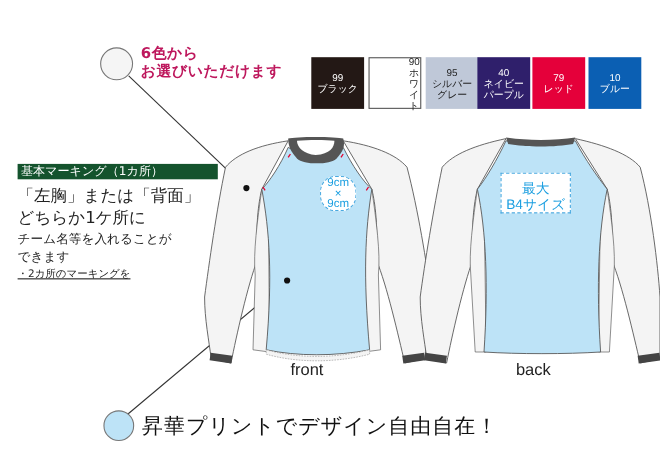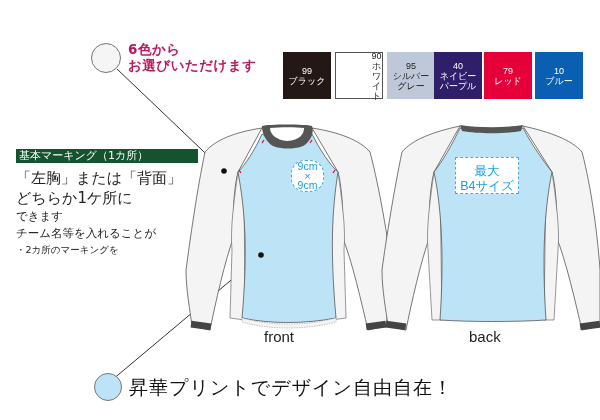--- a/index.html
+++ b/index.html
@@ -5,21 +5,21 @@
   html,body{margin:0;padding:0;background:#fff;}
   body{width:600px;height:420px;position:relative;overflow:hidden;font-family:"DejaVu Sans",sans-serif;color:#1a1a1a;}
   .abs{position:absolute;}
   .circle{position:absolute;border-radius:50%;box-sizing:border-box;border:1.3px solid #777;}
   .heading{font-weight:bold;font-size:13.5px;line-height:16px;letter-spacing:0.5px;color:#be185d;}
   .swatch{position:absolute;top:36px;width:48px;height:47px;box-sizing:border-box;display:flex;flex-direction:column;align-items:center;justify-content:center;font-size:9px;line-height:10px;text-align:center;color:#fff;font-family:"Liberation Sans",sans-serif;margin-top:16px;}
   .swatch.light{color:#222;border:1px solid #555;}
   .tag{position:absolute;left:16px;top:149px;width:182px;height:14px;background:#14532d;color:#fff;font-size:11px;line-height:14px;padding-left:3px;box-sizing:border-box;}
   .big{font-size:15px;line-height:20px;color:#222;}
   .mid{font-size:11.5px;line-height:16px;color:#222;}
-  .sm{font-size:9.5px;line-height:13px;color:#222;}
+  .sm{font-size:9.5px;line-height:13px;color:#222;text-decoration:underline;}
   .red{color:#e5002d;}
   .caption{font-size:15px;font-family:"Liberation Sans",sans-serif;color:#222;}
   .banner{font-weight:normal;font-size:19px;letter-spacing:1px;color:#111;}
   .box-label{position:absolute;border:1px dashed #49a9e0;background:#fff;color:#1a9ee0;text-align:center;font-family:"Liberation Sans",sans-serif;box-sizing:border-box;}
 </style>
 </head>
 <body>
 
 <div class="circle" style="left:91px;top:43px;width:30px;height:30px;background:#f5f5f5;"></div>
 <div class="abs heading" style="left:128px;top:41px;">
@@ -51,22 +51,22 @@
 </div>
 <div class="swatch" style="left:535px;background:#0b5fb3;">
   <span>10</span>
   <span>ブルー</span>
 </div>
 
 <div class="tag">基本マーキング（1カ所）</div>
 <div class="abs" style="left:16px;top:168px;width:180px;">
   <div class="big">「左胸」または「背面」</div>
   <div class="big">どちらか1ケ所に</div>
+  <div class="mid" style="margin-top:1px;">チーム名等を入れることが</div>
   <div class="mid">できます</div>
-  <div class="mid" style="margin-top:1px;">チーム名等を入れることが</div>
   <div class="sm" style="margin-top:2px;">・2カ所のマーキングを</div>
 </div>
 
 <svg class="abs" style="left:0;top:0;" width="600" height="420" viewBox="0 0 600 420">
 
   <line x1="117" y1="69" x2="224" y2="171" stroke="#333" stroke-width="1"></line>
   <line x1="261" y1="255" x2="112" y2="380" stroke="#333" stroke-width="1"></line>
 
   <g>
 

